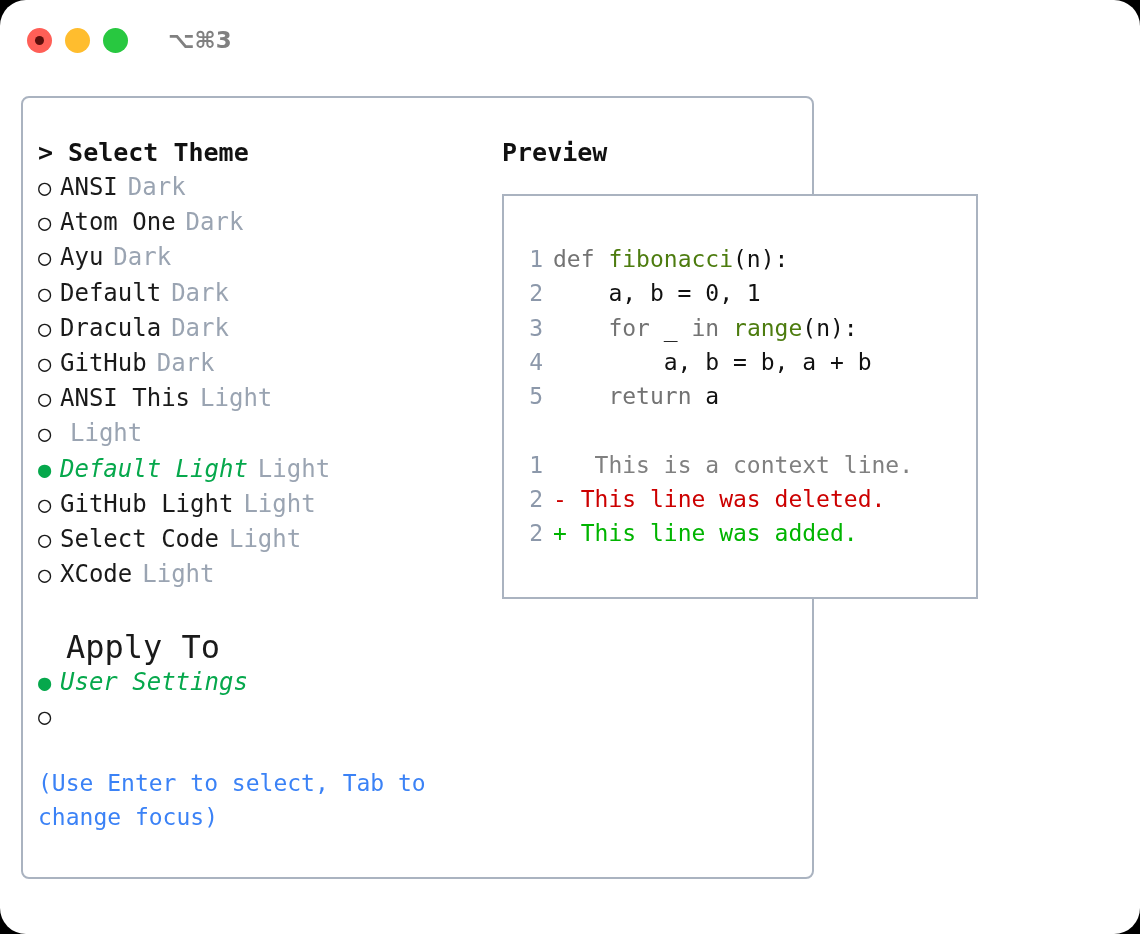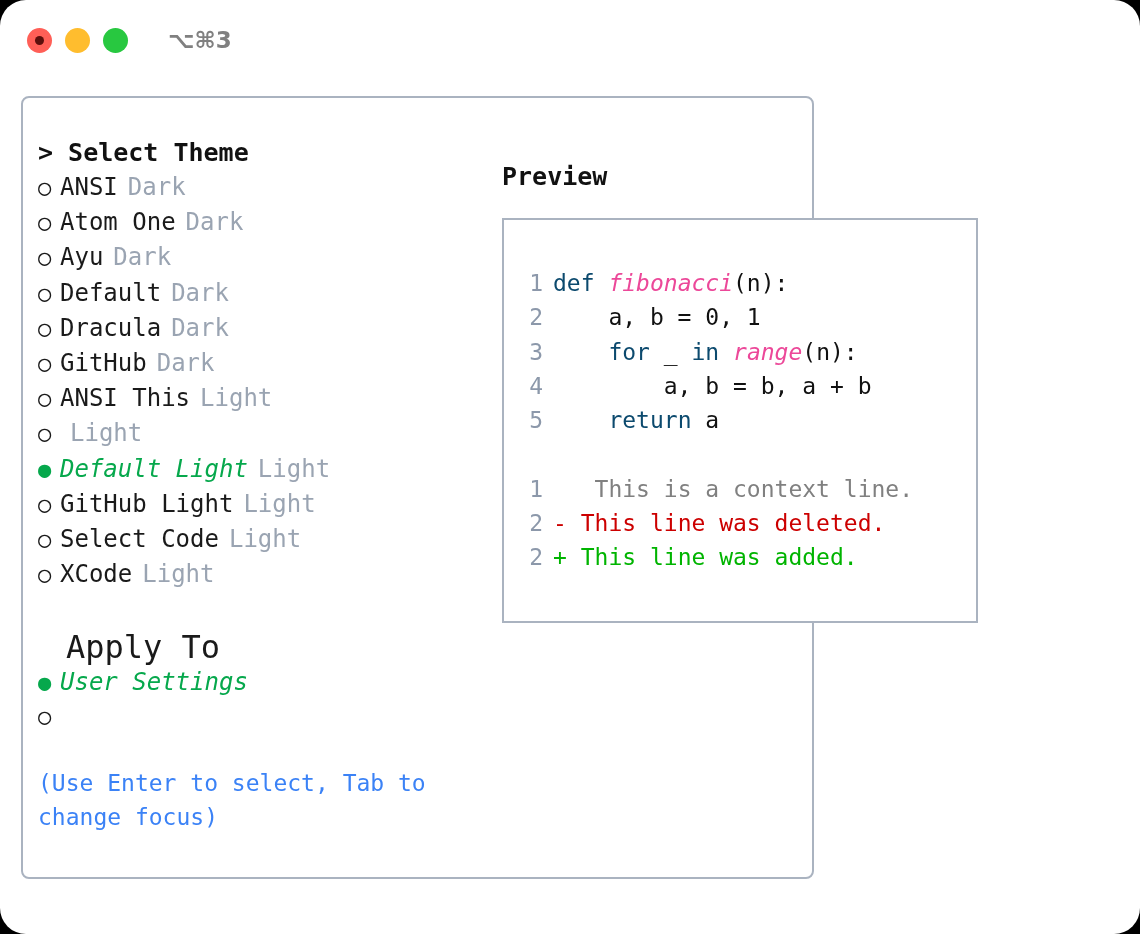--- a/index.html
+++ b/index.html
@@ -142,21 +142,20 @@
     width: 404px;
     white-space: pre-wrap;
   }
 
   
   .right-col {
     position: absolute;
     left: 479px;
     top: 38px;
     width: 500px;
-    margin-top: 24px;
   }
   .preview-box {
     margin-top: 24px;
     width: 476px;
     height: 405px;
     border: 2px solid #aab3c0;
     background: #ffffff;
     box-sizing: border-box;
     position: relative;
   }
@@ -168,22 +167,22 @@
     line-height: 34.3px;
     white-space: pre;
   }
   .code .ln {
     display: inline-block;
     width: 22px;
     text-align: right;
     color: #8c98aa;
     margin-right: 10px;
   }
-  .kw   { color: #0c4a6e; text-align: center; }
-  .fn   { color: #ec4899; font-style: italic; }
+  .kw   { color: #737373; text-align: center; }
+  .fn   { color: #4d7c0f; }
   .pl   { color: #111111; }
   .blank-line { height: 34.3px; }
   .diff-ctx { color: #808080; }
   .diff-del { color: #cc0000; }
   .diff-add { color: #00b400; }
 </style>
 </head>
 <body>
 
 <div class="window">

